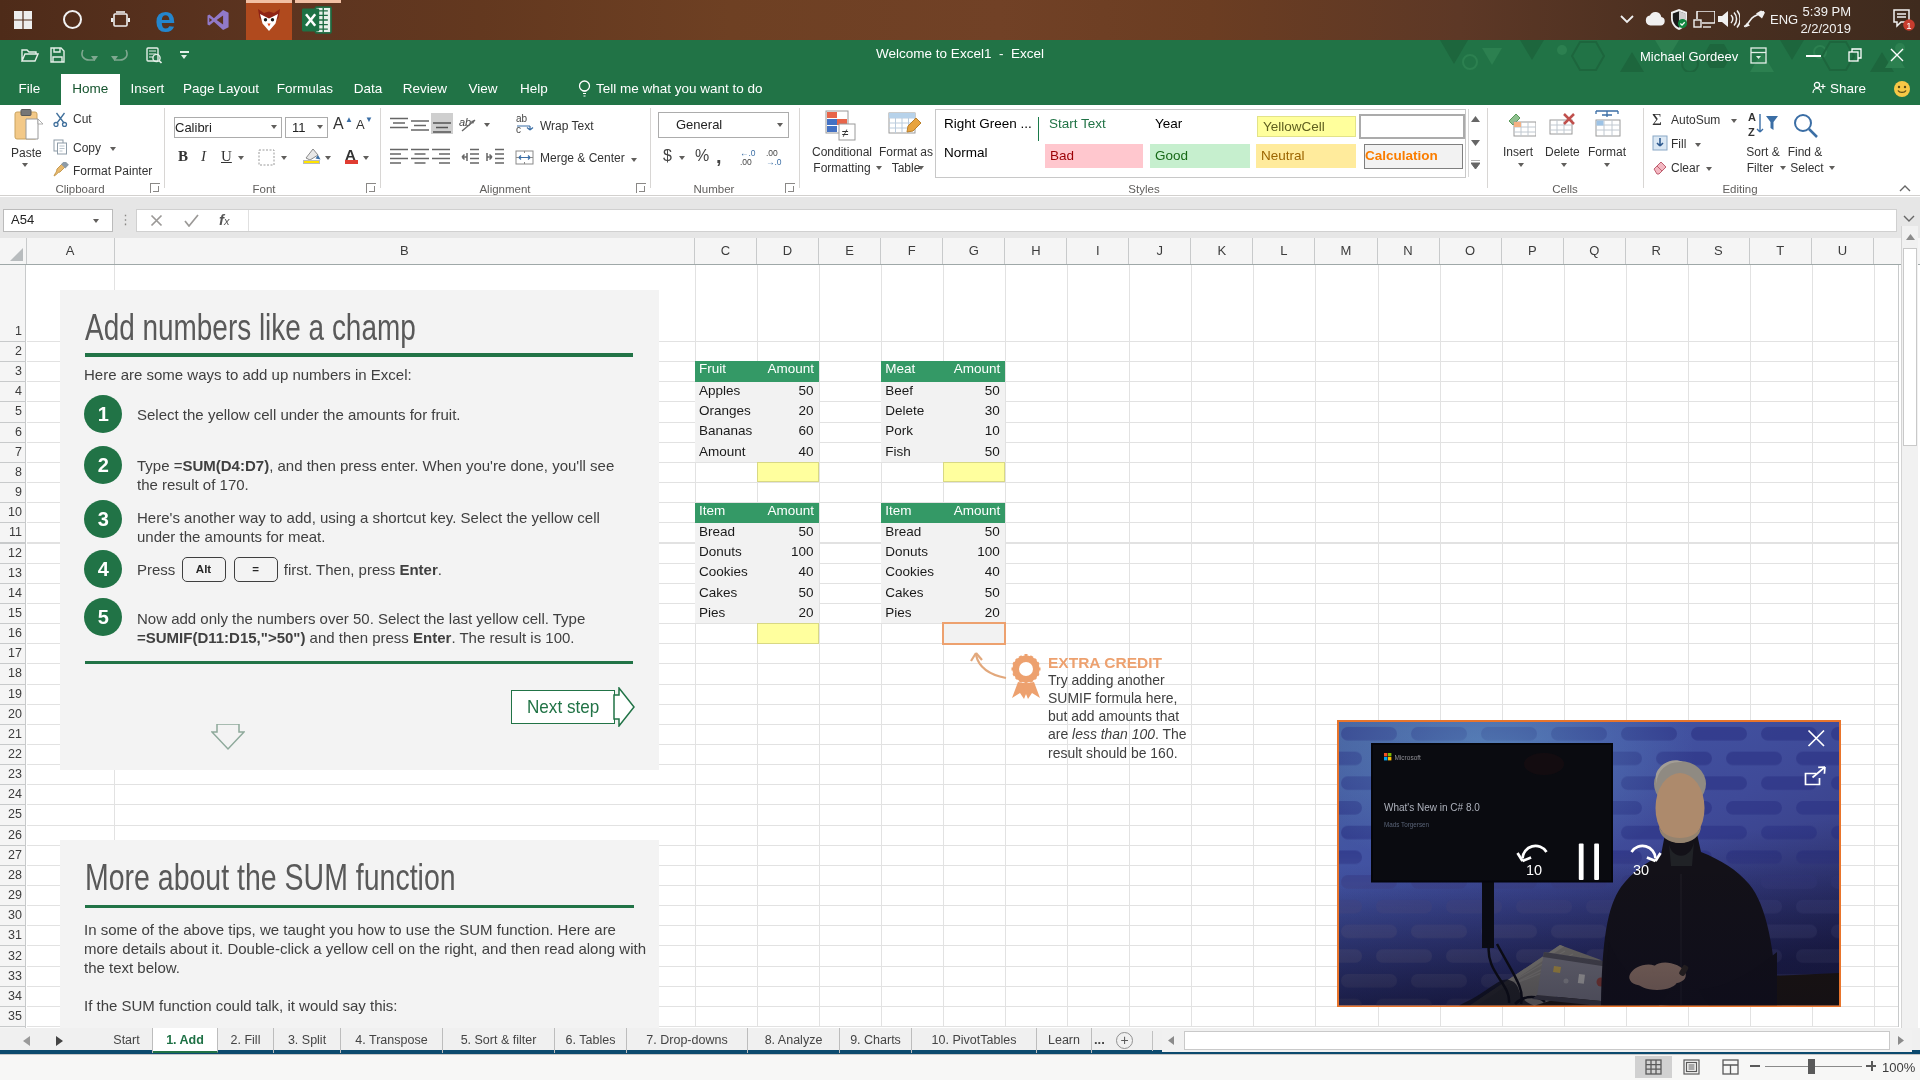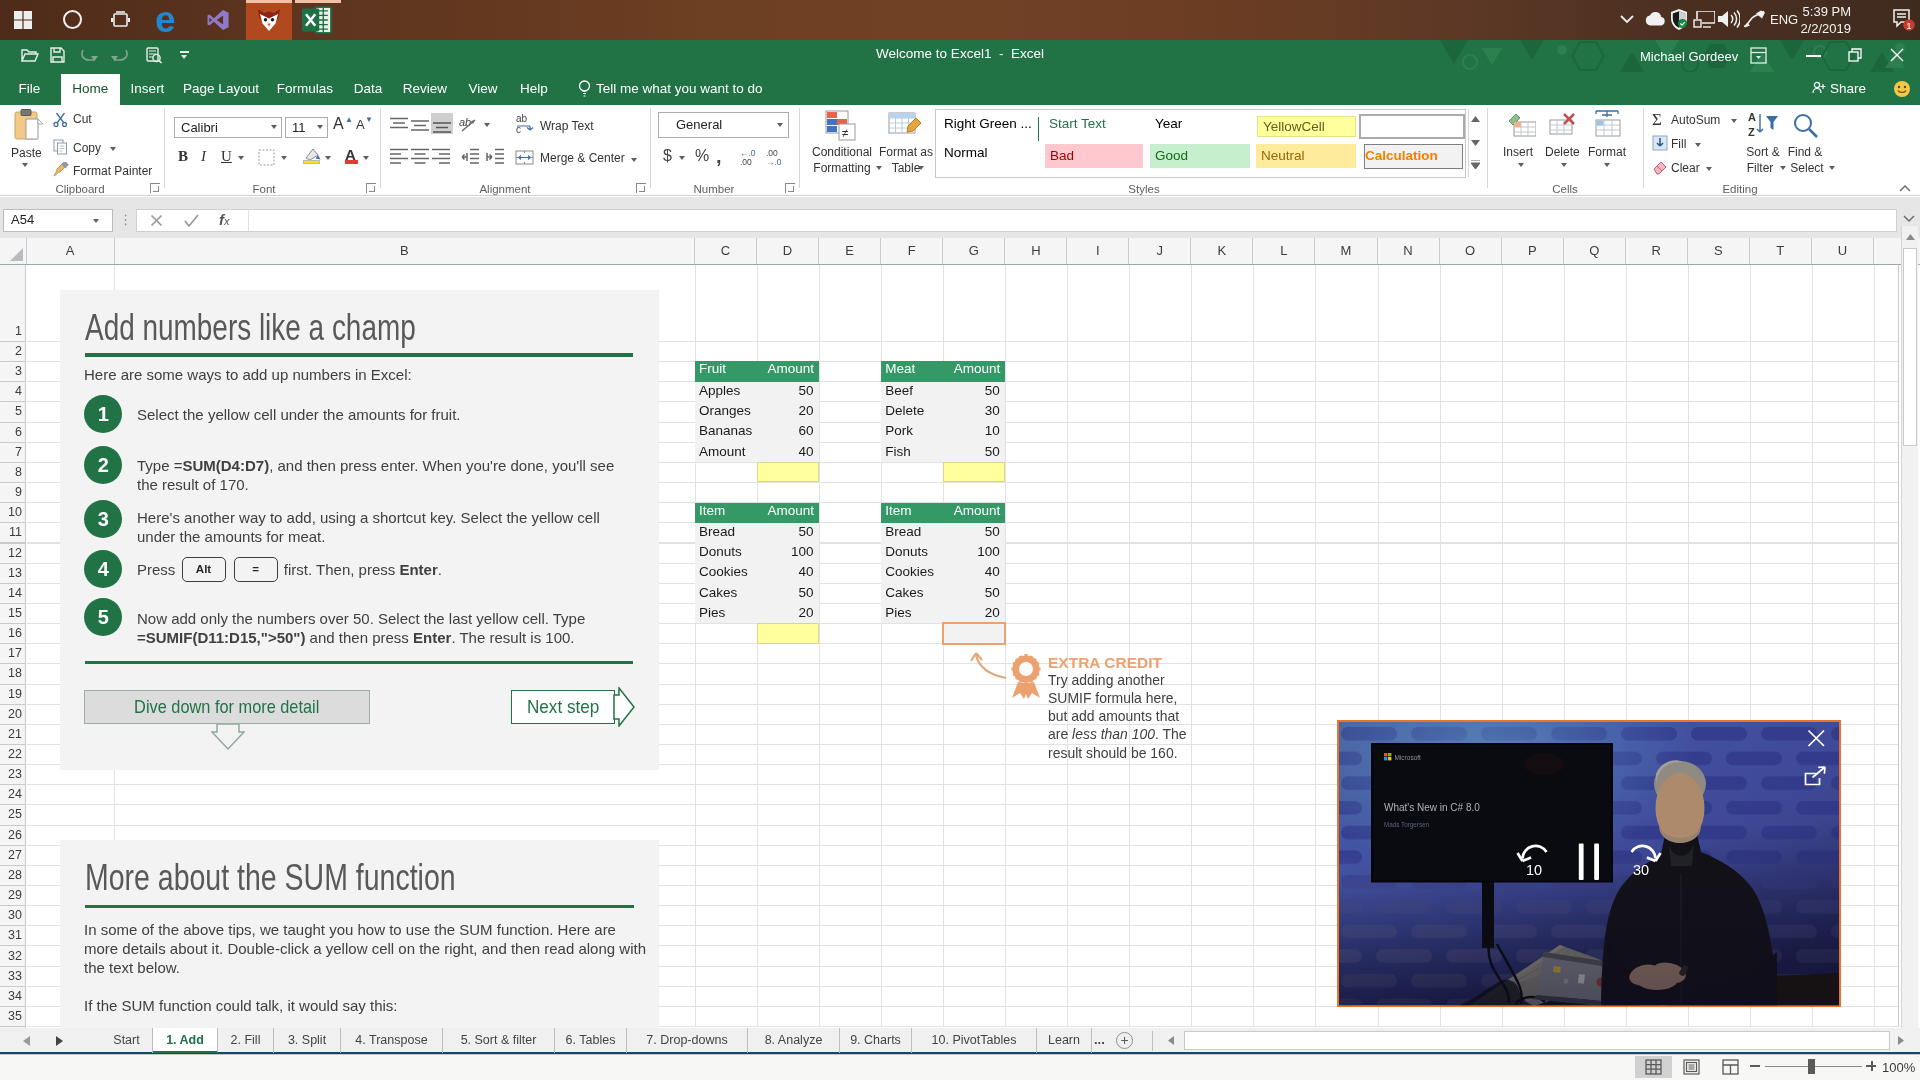--- a/index.html
+++ b/index.html
@@ -3,21 +3,21 @@
 *{margin:0;padding:0;box-sizing:border-box}
 html,body{width:1920px;height:1080px;overflow:hidden;font-family:"Liberation Sans",sans-serif;background:#fff}
 .abs{position:absolute}
 #taskbar{position:absolute;left:0;top:0;width:1920px;height:40px;background:linear-gradient(90deg,#4e2b19 0%,#5c3420 14%,#63381f 25%,#6e4023 38%,#714126 52%,#6b3d22 63%,#5d3826 76%,#4a2f20 88%,#3f2b1e 100%)}
 #titlebar{position:absolute;left:0;top:40px;width:1920px;height:32px;background:#217346}
 #tabrow{position:absolute;left:0;top:72px;width:1920px;height:33px;background:#217346}
 #ribbon{position:absolute;left:0;top:105px;width:1920px;height:91px;background:#fff;border-bottom:1px solid #d2d0ce}
 #fbar{position:absolute;left:0;top:197px;width:1920px;height:41px;background:#e6e6e6}
 #colhdr{position:absolute;left:0;top:238px;width:1920px;height:26.5px;background:#f5f5f5;border-bottom:1px solid #9fa8a8}
 #gridarea{position:absolute;left:0;top:264.5px;width:1920px;height:763.5px;background:#fff}
-#tabbar{position:absolute;left:0;top:1028px;width:1920px;height:26px;background:#f0f0f0;border-bottom:2px solid #0c4a6e}
+#tabbar{position:absolute;left:0;top:1028px;width:1920px;height:26px;background:#f0f0f0;border-bottom:4px solid #0c4a6e}
 #statusbar{position:absolute;left:0;top:1054px;width:1920px;height:26px;background:#f7f7f6}
 .rn{position:absolute;left:0;width:22px;text-align:right;font-size:12.5px;color:#3c3c3c;height:16px;line-height:16px}
 .ch{position:absolute;top:3px;text-align:center;font-size:13px;color:#3c3c3c;height:20px;line-height:20px}
 .tab{position:absolute;top:72px;height:33px;line-height:33px;color:#fff;font-size:13.5px;text-align:center}
 .stab{position:absolute;top:0;height:25px;line-height:24px;color:#444;font-size:12.5px;text-align:center;border-right:1px solid #bdbdbd}
 .stab.active{background:#fff;color:#1e7145;font-weight:bold;border-bottom:2.5px solid #217346;border-right:1px solid #bdbdbd}
 .glabel{position:absolute;top:183px;font-size:11.5px;color:#605e5c;text-align:center}
 .gsep{position:absolute;top:108px;height:80px;width:1px;background:#d8d6d4}
 .rbtxt{font-size:12px;color:#333}
 .dlaunch{position:absolute;width:10px;height:10px;border-left:1px solid #8a8886;border-top:1px solid #8a8886}
@@ -232,21 +232,21 @@
 <div class="dd" style="left:110px;top:147px"></div>
 <svg class="abs" style="left:52px;top:162px" width="17" height="16" viewBox="0 0 17 16">
       <path d="M2 14c3-1 3-4 6-4l6-6-3-3-6 6c0 3-2 4-3 7z" fill="#e9b96b" stroke="#c59a52"></path>
       <rect x="10" y="0" width="6" height="5" transform="rotate(45 13 2.5)" fill="#8d9ba7"></rect>
     </svg>
 <div class="abs rbtxt" style="left:73px;top:164px">Format Painter</div>
 <div class="glabel" style="left:30px;width:100px">Clipboard</div>
 <div class="dlaunch" style="left:150px;top:183px"></div>
 <div class="gsep" style="left:164px"></div>
 
-<div class="cbox" style="left:174px;top:117px;width:108px;height:21px;line-height:19px;padding-left:6px">Calibri</div>
+<div class="cbox" style="left:174px;top:117px;width:108px;height:21px;line-height:19px;">Calibri</div>
 <div class="dd" style="left:271px;top:125px"></div>
 <div class="cbox" style="left:285px;top:117px;width:43px;height:21px;line-height:19px;padding-left:6px">11</div>
 <div class="dd" style="left:317px;top:125px"></div>
 <div class="abs" style="left:333px;top:115px;font-size:16px;color:#333">A<span style="position:absolute;left:12px;top:0px;font-size:8px;color:#3b6ea5">▲</span></div>
 <div class="abs" style="left:356px;top:117px;font-size:13px;color:#333">A<span style="position:absolute;left:9px;top:-2px;font-size:8px;color:#3b6ea5">▼</span></div>
 <div class="abs" style="left:178px;top:148px;font-size:15px;font-weight:bold;color:#333;font-family:'Liberation Serif',serif">B</div>
 <div class="abs" style="left:201px;top:148px;font-size:15px;font-style:italic;color:#333;font-family:'Liberation Serif',serif">I</div>
 <div class="abs" style="left:221px;top:148px;font-size:15px;text-decoration:underline;color:#333;font-family:'Liberation Serif',serif">U</div>
 <div class="dd" style="left:238px;top:156px"></div>
 <svg class="abs" style="left:258px;top:149px" width="17" height="17" viewBox="0 0 17 17">
@@ -544,21 +544,20 @@
 <div class="abs circ" style="left:84.2px;top:181.4px">2</div>
 <div class="abs circ" style="left:84.2px;top:235.8px">3</div>
 <div class="abs circ" style="left:84.2px;top:285.1px">4</div>
 <div class="abs circ" style="left:84.2px;top:333.6px">5</div>
 <div class="abs stept" style="left:137px;top:141px">Select the yellow cell under the amounts for fruit.</div>
 <div class="abs stept" style="left:137px;top:192.5px">Type =<b>SUM(D4:D7)</b>, and then press enter. When you're done, you'll see<br>the result of 170.</div>
 <div class="abs stept" style="left:137px;top:244.5px">Here's another way to add, using a shortcut key. Select the yellow cell<br>under the amounts for meat.</div>
 <div class="abs stept" style="left:137px;top:296.2px">Press <span class="kcap" style="width:44px;height:25px;line-height:22px;margin:0 2px;vertical-align:-5px">Alt</span> <span class="kcap" style="width:44px;height:25px;line-height:22px;margin:0 2px;vertical-align:-5px">=</span> first. Then, press <b>Enter</b>.</div>
 <div class="abs stept" style="left:137px;top:345.5px">Now add only the numbers over 50. Select the last yellow cell. Type<br><b>=SUMIF(D11:D15,"&gt;50")</b> and then press <b>Enter</b>. The result is 100.</div>
 <div class="abs" style="left:85px;top:396.5px;width:548px;height:3.4px;background:#217346"></div>
-<div class="abs" style="left:84.3px;top:425.2px;width:285.8px;height:34.2px;background:#dcdcdc;border:1px solid #9fafa5;color:#217346;font-size:19px;text-align:center;line-height:32px"><span style="display:inline-block;transform:scaleX(.86)">Dive down for more detail</span></div>
 <svg class="abs" style="left:211px;top:459px" width="34" height="27" viewBox="0 0 34 27">
       <path d="M6 0v8H1l16 17L33 8h-5V0z" fill="#f3f3f3" stroke="#8ea99b" stroke-width="1.5"></path>
     </svg>
 <div class="abs" style="left:510.7px;top:425.2px;width:104.3px;height:34.2px;background:#fff;border:1.5px solid #217346;color:#217346;font-size:19px;text-align:center;line-height:31px"><span style="display:inline-block;transform:scaleX(.9)">Next step</span></div>
 <svg class="abs" style="left:613px;top:422.5px" width="22" height="40" viewBox="0 0 22 40">
       <path d="M1 8h5v-7L21 20 6 39v-7H1z" fill="#fff" stroke="#217346" stroke-width="1.5"></path>
     </svg>
 
 <div class="abs" style="left:59.5px;top:575.3px;width:599.3px;height:188.2px;background:#f3f3f3"></div>
 <div class="abs" style="left:85px;top:592px;font-size:37px;font-weight:300;color:#595959;transform:scaleX(.77);transform-origin:0 0">More about the SUM function</div>

